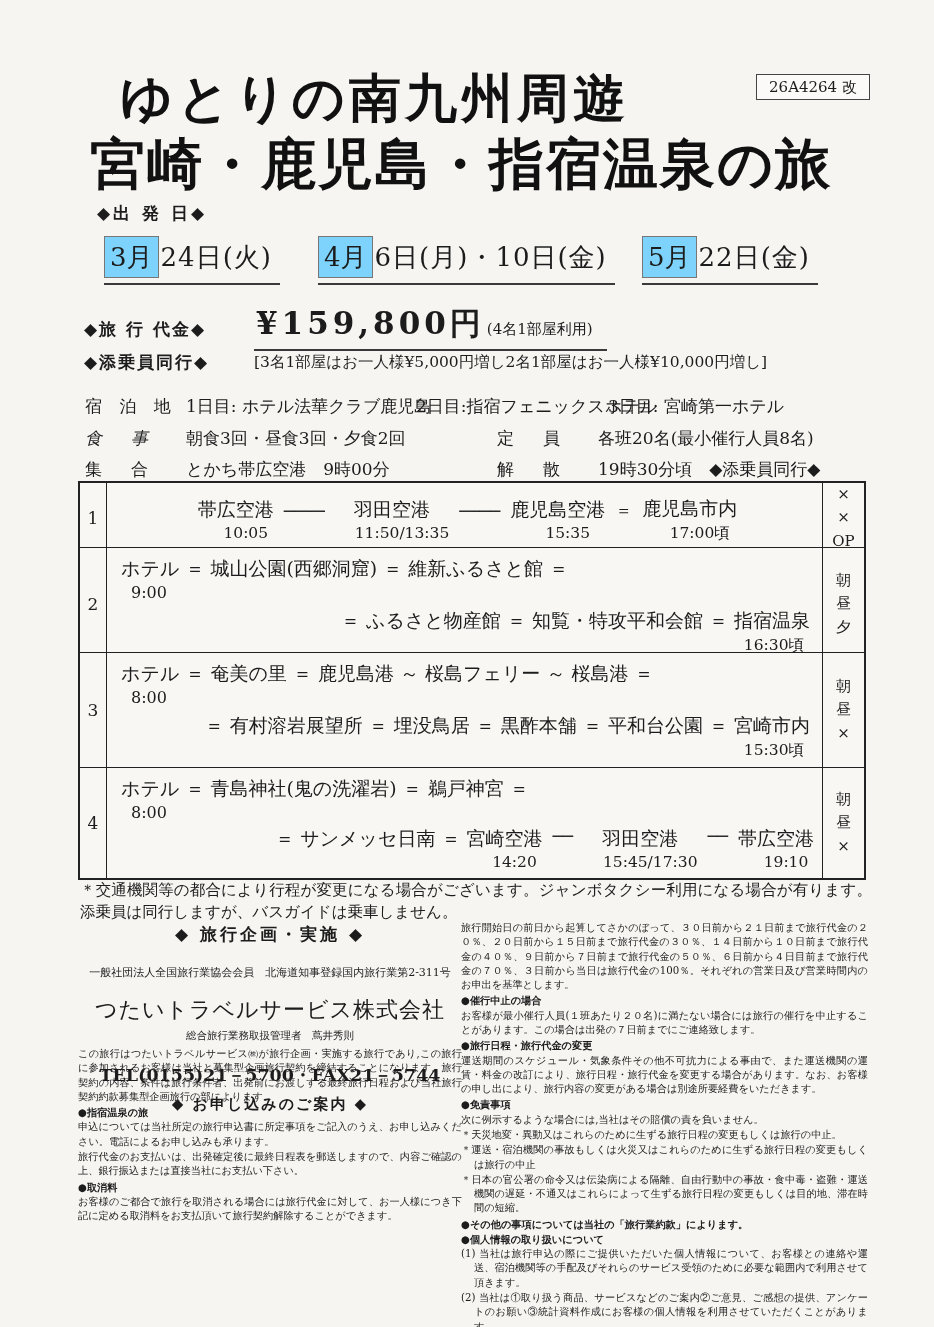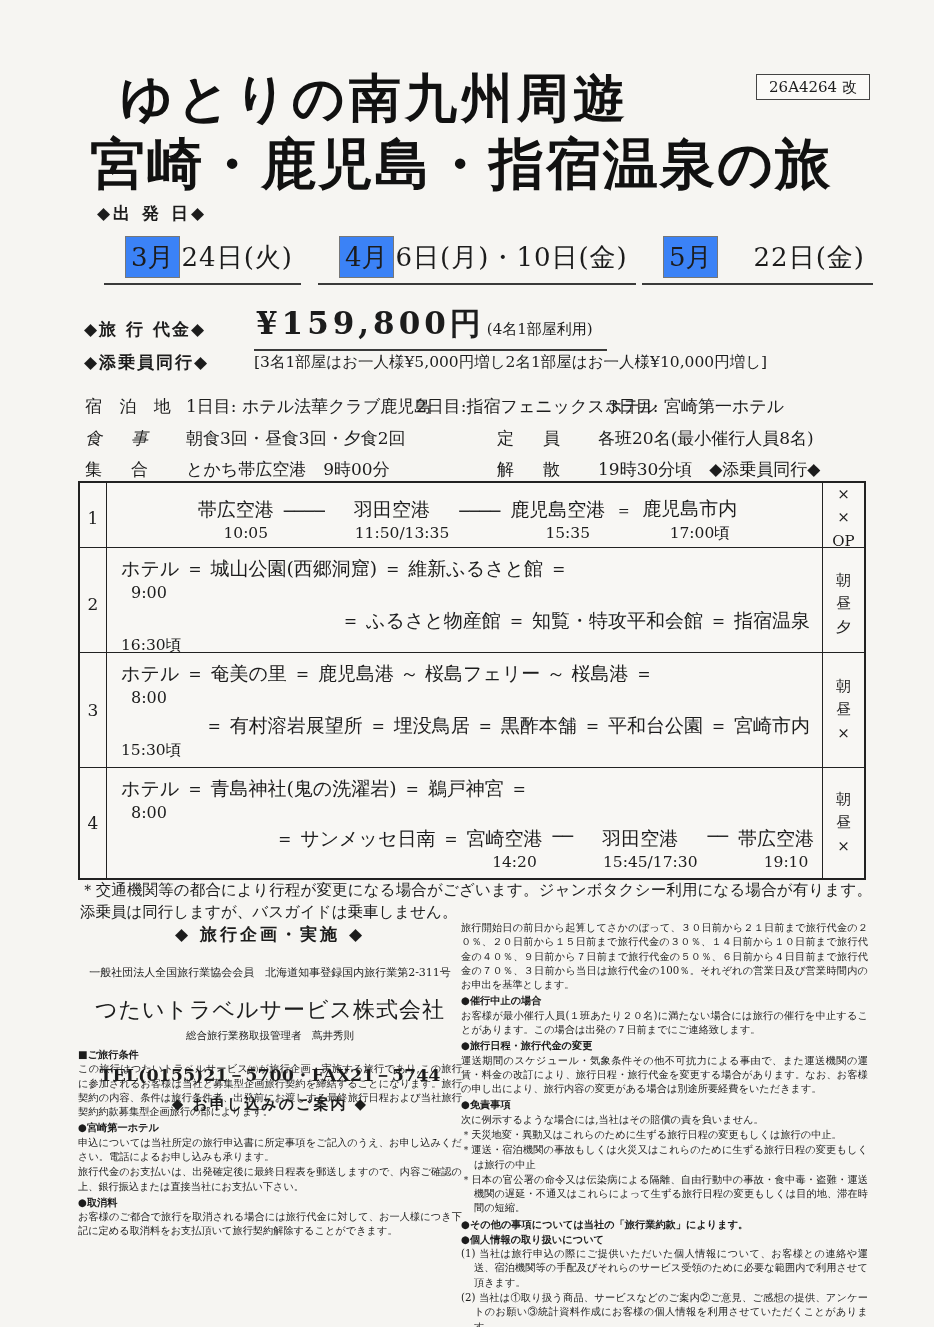--- a/index.html
+++ b/index.html
@@ -33,24 +33,24 @@
   .dep-heading{
     position:absolute;left:97px;top:202px;
     font-size:17px;font-weight:bold;letter-spacing:3px;white-space:nowrap;
   }
   .date-group{
     position:absolute;top:236px;
     display:flex;align-items:center;
     border-bottom:2px solid #3a3a3a;
     padding:0 8px 5px 0;white-space:nowrap;
   }
-  .dg1{left:104px;} .dg2{left:318px;} .dg3{left:642px;gap:34px;}
+  .dg1{left:104px;} .dg2{left:318px;} .dg3{left:642px;}
   .month-box{
-    border:1.5px solid #777;background:#3b82f6;
-    font-size:26px;padding:3px 5px 2px 5px;margin-right:2px;margin-left:21px;
+    border:1.5px solid #777;background:#7dd3fc;
+    font-size:26px;padding:3px 5px 2px 5px;margin-right:2px;
   }
   .date-rest{font-size:26px;letter-spacing:1px;}
   
   .price-label{position:absolute;left:84px;top:318px;font-size:17px;font-weight:bold;letter-spacing:2px;white-space:nowrap;}
   .price-group{
     position:absolute;left:254px;top:303px;
     display:flex;align-items:baseline;
     border-bottom:2px solid #3a3a3a;padding:0 14px 4px 2px;white-space:nowrap;
   }
   .price-amount{font-size:31px;font-weight:bold;letter-spacing:4px;}
@@ -83,21 +83,21 @@
   .route-center{
     height:100%;display:flex;align-items:center;justify-content:center;gap:6px;
   }
   .stop{display:flex;flex-direction:column;align-items:center;}
   .stop .nm{font-size:19px;white-space:nowrap;}
   .stop .tm{font-size:15.5px;margin-top:1px;white-space:nowrap;margin-left:20px;}
   .sep{font-size:17px;margin:0 4px;padding-bottom:18px;white-space:nowrap;}
   .line1{white-space:nowrap;}
   .time1{font-size:16px;margin:1px 0 0 10px;}
   .line2{text-align:right;white-space:nowrap;margin-top:6px;padding-right:4px;}
-  .time2{text-align:left;font-size:15.5px;padding-right:10px;margin-top:1px;}
+  .time2{text-align:right;font-size:15.5px;padding-right:10px;margin-top:1px;}
   .route-end{
     display:flex;align-items:flex-start;justify-content:flex-end;gap:6px;margin-top:4px;
   }
   .route-end .prefix{font-size:19px;white-space:nowrap;padding-top:0;}
   
   .note{
     position:absolute;left:80px;top:879px;width:792px;
     font-size:15.5px;line-height:1.45;text-align:justify;
   }
   
@@ -264,23 +264,22 @@
   <div class="agency">
     <div class="ag-heading">◆ 旅行企画・実施 ◆</div>
     <div class="ag-membership">一般社団法人全国旅行業協会会員　北海道知事登録国内旅行業第2-311号</div>
     <div class="ag-name">つたいトラベルサービス株式会社</div>
     <div class="ag-manager">総合旅行業務取扱管理者　蔦井秀則</div>
     <div class="ag-tel">TEL(0155)21－5700・FAX21－5744</div>
     <div class="ag-apply">◆ お申し込みのご案内 ◆</div>
   </div>
 
   <div class="terms terms-left">
-    <p class="t-head">■ご旅行条件</p>
     <p>この旅行はつたいトラベルサービス㈱が旅行企画・実施する旅行であり,この旅行に参加されるお客様は当社と募集型企画旅行契約を締結することになります。旅行契約の内容、条件は旅行条件者、出発前にお渡しする最終旅行日程および当社旅行契約約款募集型企画旅行の部によります。</p>
-    <p class="t-head">●宮崎第一ホテル</p>
+    <p class="t-head">●指宿温泉の旅</p>
     <p>申込については当社所定の旅行申込書に所定事項をご記入のうえ、お申し込みください。電話によるお申し込みも承ります。</p>
     <p>旅行代金のお支払いは、出発確定後に最終日程表を郵送しますので、内容ご確認の上、銀行振込または直接当社にお支払い下さい。</p>
     <p class="t-head">●取消料</p>
     <p>お客様のご都合で旅行を取消される場合には旅行代金に対して、お一人様につき下記に定める取消料をお支払頂いて旅行契約解除することができます。</p>
   </div>
 
   <div class="terms terms-right">
     <p>旅行開始日の前日から起算してさかのぼって、３０日前から２１日前まで旅行代金の２０％、２０日前から１５日前まで旅行代金の３０％、１４日前から１０日前まで旅行代金の４０％、９日前から７日前まで旅行代金の５０％、６日前から４日目前まで旅行代金の７０％、３日前から当日は旅行代金の100％。それぞれの営業日及び営業時間内のお申出を基準とします。</p>
     <p class="t-head">●催行中止の場合</p>
     <p>お客様が最小催行人員(１班あたり２０名)に満たない場合には旅行の催行を中止することがあります。この場合は出発の７日前までにご連絡致します。</p>

